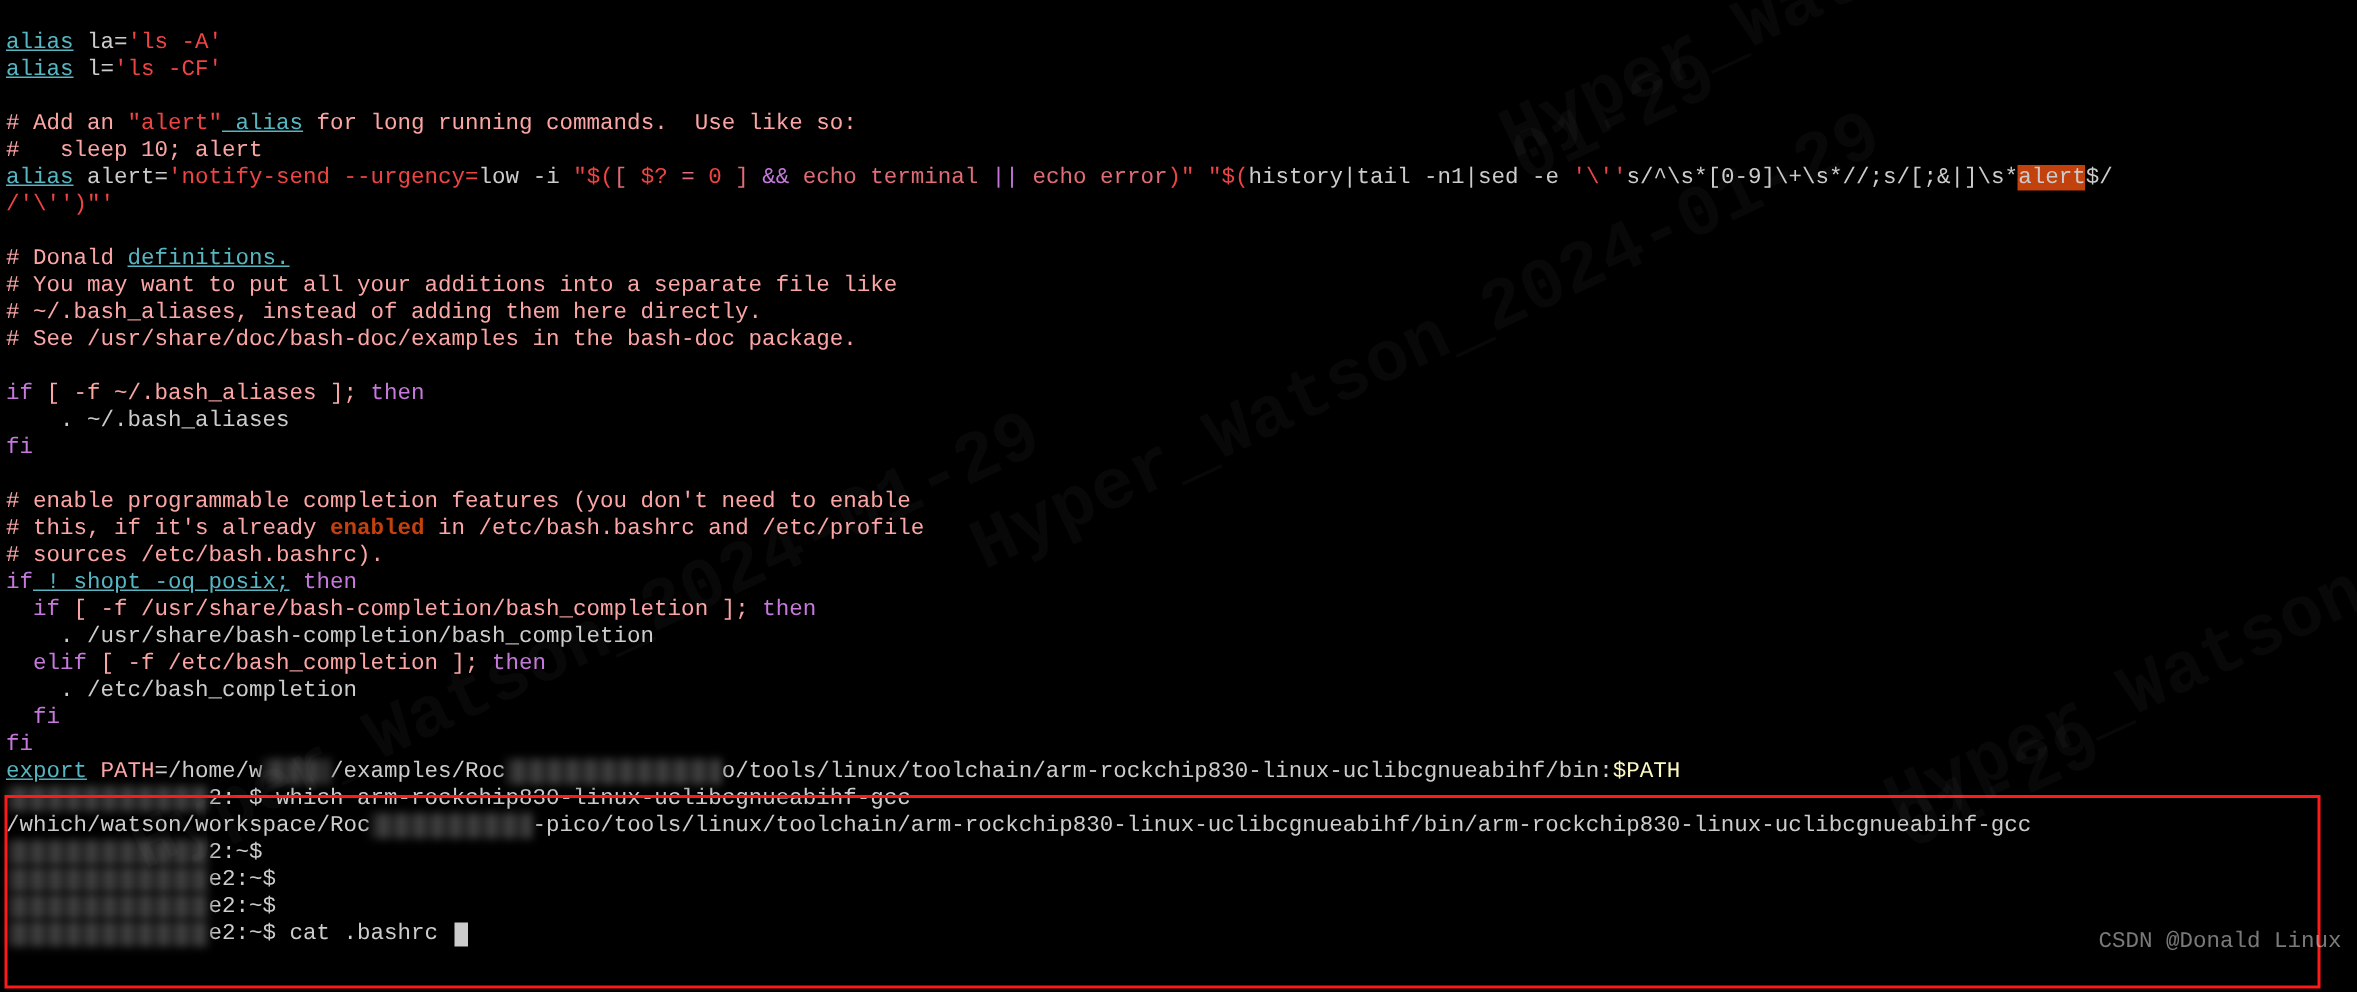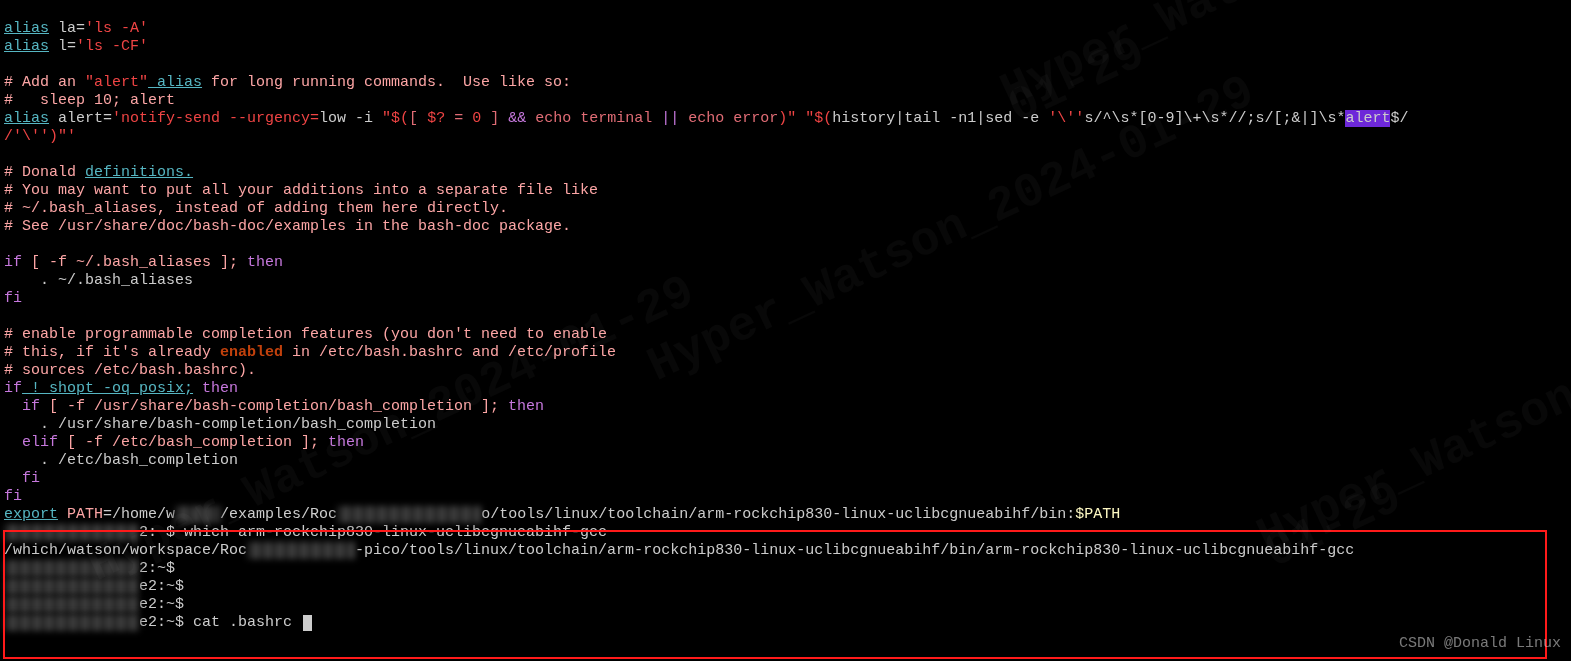--- a/index.html
+++ b/index.html
@@ -4,25 +4,25 @@
 <style>
   html,body{margin:0;padding:0;background:#000;color:#ccc;font-family:"Consolas","Courier New",monospace;font-size:15px;line-height:18px;width:1571px;height:661px;overflow:hidden;}
   .term{white-space:pre;padding:2px 4px;}
   .cyan{color:#56b6c2;text-decoration:underline;}
   .orange{color:#ef4444;}
   .yellow{color:#fef9c3;}
   .magenta{color:#c678dd;}
   .green{color:#c2410c;font-weight:bold;}
   .red{color:#e06c75;}
   .white{color:#fca5a5;}
-  .hlred{background:#6d28d9;text-align:right;}
+  .hlred{background:#c2410c;text-align:right;}
   .box{position:absolute;border:2px solid #ff1a1a;pointer-events:none;}
   .cursor{display:inline-block;width:9px;height:16px;background:#ccc;vertical-align:text-bottom;margin-left:2px;}
   .watermark{position:absolute;color:rgba(200,200,200,0.04);font-size:48px;font-weight:bold;transform:rotate(-25deg);pointer-events:none;user-select:none;}
-  .csdn{position:absolute;right:10px;bottom:8px;color:rgba(220,220,220,0.55);font-size:15px;margin-top:48px;}
+  .csdn{position:absolute;right:10px;bottom:24px;color:rgba(220,220,220,0.55);font-size:15px;margin-top:48px;}
   .pix{filter:blur(3px);background:repeating-linear-gradient(90deg,#222 0 6px,#444 6px 12px);color:transparent;}
 </style>
 </head>
 <body>
 
 <div class="term">
 <span class="cyan">alias</span><span> la=</span><span class="orange">'ls -A'</span>
 <span class="cyan">alias</span><span> l=</span><span class="orange">'ls -CF'</span>
 <span></span>
 <span class="white"># Add an </span><span class="orange">"alert"</span><span class="cyan"> alias</span><span class="white"> for long running commands.  Use like so:</span>

